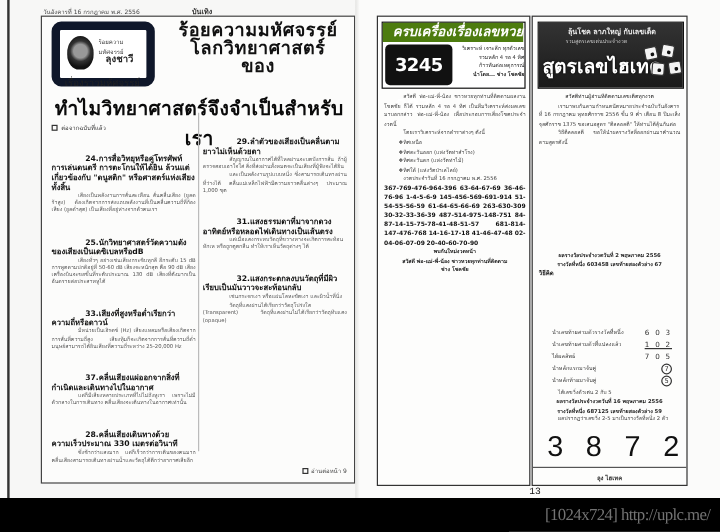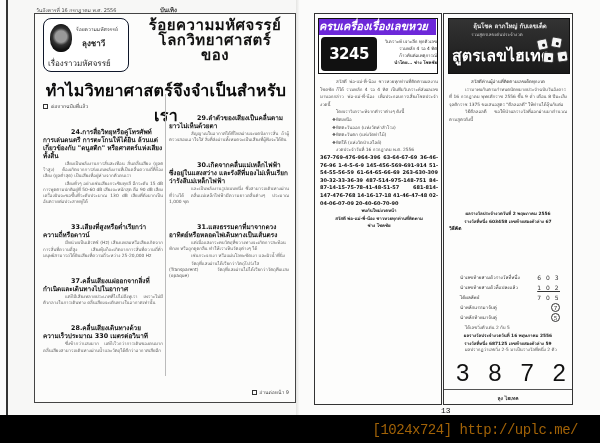--- a/index.html
+++ b/index.html
@@ -9,21 +9,21 @@
   .spread { position: absolute; left: 0; top: 0; width: 600px; height: 415px; background: #fafafa; }
   .page-left { position: absolute; left: 6px; top: 0; width: 290px; height: 415px; background: #f7f7f6; border-left: 2px solid #333; }
   .page-right { position: absolute; left: 300px; top: 0; width: 300px; height: 415px; background: #fbfbfa; }
   .gutter { position: absolute; left: 296px; top: 0; width: 4px; height: 415px; background: linear-gradient(90deg, #e4e4e2, #fdfdfc); }
 
   .dateline { position: absolute; left: 28px; top: 6px; font-size: 5px; color: #444; }
   .section-name { position: absolute; left: 152px; top: 5px; font-size: 6px; font-weight: bold; color: #333; }
 
   .left-frame { position: absolute; left: 26px; top: 13px; width: 262px; height: 390px; border: 1.5px solid #444; background: #fcfcfb; }
 
-  .column-logo { position: absolute; left: 8px; top: 4px; width: 86px; height: 54px; border: 1px solid #0f172a; border-radius: 8px; background: #fff; }
+  .column-logo { position: absolute; left: 8px; top: 4px; width: 86px; height: 54px; border: 7px solid #0f172a; border-radius: 8px; background: #fff; }
   .logo-face { position: absolute; left: 6px; top: 5px; width: 22px; height: 28px; border-radius: 50% 50% 45% 45%; background: radial-gradient(circle at 50% 45%, #999 0 30%, #333 45%, #111 70%); }
   .logo-sub { position: absolute; left: 32px; top: 6px; font-size: 5px; color: #333; }
   .logo-name { position: absolute; left: 38px; top: 18px; font-size: 8px; font-weight: bold; color: #222; }
   .logo-series { position: absolute; left: 4px; top: 38px; font-size: 8px; color: #222; }
 
   .main-title { position: absolute; left: 100px; top: 4px; width: 160px; text-align: center; font-size: 15px; font-weight: bold; line-height: 15px; color: #111; font-family: "DejaVu Sans", sans-serif; }
   .main-title div { letter-spacing: 0.5px; }
 
   .headline { position: absolute; left: 0; top: 64px; width: 262px; text-align: center; font-size: 16px; font-weight: bold; color: #0a0a0a; letter-spacing: 0.3px; }
 
@@ -41,21 +41,21 @@
 
   .continued { position: absolute; right: 6px; bottom: 6px; font-size: 5px; color: #444; }
   .continued .box { display: inline-block; width: 5px; height: 5px; border: 0.7px solid #333; margin-right: 2px; vertical-align: middle; }
 
   
   .rp-frame { position: absolute; border: 1.5px solid #333; background: #fdfdfc; }
   .rp-frame.a { left: 14px; top: 13px; width: 128px; height: 392px; }
   .rp-frame.b { left: 143px; top: 13px; width: 130px; height: 392px; }
 
   .banner-a { position: absolute; left: 3px; top: 4px; width: 120px; height: 56px; border: 1.5px solid #111; background: #fff; }
-  .banner-a .title { position: absolute; left: 0; top: 0; width: 117px; height: 16px; background: #6d28d9; color: #fff; font-size: 11px; font-weight: bold; text-align: left; line-height: 16px; font-style: italic; }
+  .banner-a .title { position: absolute; left: 0; top: 0; width: 117px; height: 16px; background: #4d7c0f; color: #fff; font-size: 11px; font-weight: bold; text-align: right; line-height: 16px; font-style: italic; }
   .banner-a .bignum { position: absolute; left: 2px; top: 18px; width: 56px; height: 34px; background: #111; border-radius: 4px; color: #fff; font-size: 15px; font-weight: bold; text-align: center; line-height: 34px; letter-spacing: -0.5px; }
   .banner-a .tag { position: absolute; left: 62px; top: 19px; width: 56px; font-size: 4.4px; line-height: 7px; color: #222; text-align: right; }
   .banner-a .tag b { font-weight: bold; }
 
   .banner-b { position: absolute; left: 4px; top: 4px; width: 122px; height: 56px; border: 1.5px solid #111; background: linear-gradient(180deg, #333 0%, #1a1a1a 100%); overflow: hidden; }
   .banner-b .l1 { position: absolute; left: 3px; top: 2px; width: 116px; font-size: 6px; color: #eee; text-align: center; font-weight: bold; }
   .banner-b .l2 { position: absolute; left: 3px; top: 12px; width: 90px; font-size: 4.5px; color: #ccc; text-align: center; }
   .banner-b .title { position: absolute; left: 3px; top: 24px; font-size: 16px; color: #fff; font-weight: bold; text-shadow: 0 0 2px #000; }
   .dice { position: absolute; width: 11px; height: 11px; background: #f4f4f4; border: 0.6px solid #333; border-radius: 2px; }
   .dice::after { content: ""; position: absolute; left: 4px; top: 4px; width: 2.5px; height: 2.5px; border-radius: 50%; background: #111; }
@@ -76,21 +76,21 @@
   .calc .val { font-size: 6px; letter-spacing: 1.5px; }
   .calc .u { text-decoration: underline; }
   .calc .circle { display: inline-block; border: 0.7px solid #333; border-radius: 50%; width: 9px; height: 9px; text-align: center; line-height: 8px; font-size: 5.5px; }
 
   .bignums { position: absolute; left: 12px; top: 345px; width: 110px; display: flex; justify-content: space-between; font-size: 24px; font-family: "Liberation Sans", sans-serif; color: #111; }
   .sig-b { position: absolute; left: 0; top: 380px; width: 128px; text-align: center; font-size: 5px; font-weight: bold; color: #333; }
   .rule-b { position: absolute; left: 0; top: 375px; width: 128px; height: 0.7px; background: #555; }
 
   .page-number { position: absolute; left: 441px; top: 406px; font-size: 8px; color: #111; font-family: Liberation Mono, monospace; }
 
-  .watermark { position: absolute; right: 22px; top: 422px; font-size: 14px; color: #a16207; font-family: Liberation Mono, monospace; letter-spacing: -0.5px; }
+  .watermark { position: absolute; right: 8px; top: 422px; font-size: 14px; color: #737373; font-family: Liberation Serif, serif; letter-spacing: -0.5px; }
 </style>
 </head>
 <body>
 
 <div class="spread">
 
   <div class="page-left">
     <div class="dateline">วันอังคารที่ 16 กรกฎาคม พ.ศ. 2556</div>
     <div class="section-name">บันเทิง</div>
 
@@ -113,20 +113,21 @@
       <div class="lead">
         <span class="box"></span><span>ต่อจากฉบับที่แล้ว</span>
       </div>
 
       <div class="col col-a">
         <div>
           <div class="item-head"><span class="num">24.</span><span>การสื่อวิทยุหรือคู่โทรศัพท์ การเล่นดนตรี การตะโกนให้ได้ยิน ล้วนแต่เกี่ยวข้องกับ "ดนูสติก" หรือศาสตร์แห่งเสียงทั้งสิ้น</span></div>
           <div class="item-body">เสียงเป็นพลังงานการสั่นสะเทือน สั่นคลื่นเสียง (ยูลตร้าสูง) ต้องเกิดจากการส่งแถบพลังงานที่เป็นคลื่นความถี่ที่ก้องเสียง (ยูลต่ำสุด) เป็นเสียงที่อยู่ห่างจากตัวคนเรา</div>
         </div>
         <div>
+          <div class="item-head"><span class="num">25.</span><span>นักวิทยาศาสตร์วัดความดังของเสียงเป็นเดซิเบลหรือdB</span></div>
           <div class="item-body">เสียงทั่วๆ อย่างเช่นเสียงกระซิบทุกลี อีกระดับ 15 dB การพูดตามปกติอยู่ที่ 50-60 dB เสียงจะหนักสุด คือ 90 dB เสียงเครื่องบินจะขอขึ้นที่ระดับประมาณ 130 dB เสียงที่ดังมากเป็นอันตรายต่อประสาทหูได้</div>
         </div>
         <div>
           <div class="item-head"><span class="num">33.</span><span>เสียงที่สูงหรือต่ำเรียกว่าความถี่หรือดาวน์</span></div>
           <div class="item-body">มีหน่วยเป็นเฮิรตซ์ (Hz) เสียงแหลมหรือเสียงเกิดจากการสั่นที่ความถี่สูง เสียงทุ้มก็จะเกิดจากการสั่นที่ความถี่ต่ำ มนุษย์สามารถได้ยินเสียงที่ความถี่ระหว่าง 25-20,000 Hz</div>
         </div>
         <div>
           <div class="item-head"><span class="num">37.</span><span>คลื่นเสียงแผ่ออกจากสิ่งที่กำเนิดและเดินทางไปในอากาศ</span></div>
           <div class="item-body">แต่ก็มีเสียงหลายประเภทที่ไปไม่ถึงหูเรา เพราะไม่มีตัวกลางในการเดินทาง คลื่นเสียงจะเดินทางในอากาศเท่านั้น</div>
         </div>
@@ -137,28 +138,28 @@
       </div>
 
       <div class="col-rule"></div>
 
       <div class="col col-b">
         <div>
           <div class="item-head"><span class="num">29.</span><span>ลำตัวของเสียงเป็นคลื่นตามยาวไม่เห็นด้วยตา</span></div>
           <div class="item-body">สัญญาณในอากาศได้ที่ไหลผ่านจะบดบังการสั่น ถ้าผู้ตรวจสอบเอาใจใส่ สิ่งที่ส่งผ่านทั้งหมดจะเป็นเสียงที่ผู้ฟังจะได้ยิน</div>
         </div>
         <div>
-          <div class="item-head"><span class="num">30.</span><span>เกิดจากคลื่นแม่เหล็กไฟฟ้า ซึ่งอยู่ในแสงสว่าง และรังสีที่มองไม่เห็นเรียกว่ารังสีแม่เหล็กไฟฟ้า</span></div>
           <div class="item-body">และเป็นพลังงานรูปแบบหนึ่ง ซึ่งสามารถเดินทางผ่านที่ว่างได้ คลื่นแม่เหล็กไฟฟ้ามีความยาวคลื่นต่างๆ ประมาณ 1,000 ชุด</div>
         </div>
         <div>
           <div class="item-head"><span class="num">31.</span><span>แสงธรรมดาที่มาจากดวงอาทิตย์หรือหลอดไฟเดินทางเป็นเส้นตรง</span></div>
           <div class="item-body">แต่เมื่อแสงกระทบวัตถุที่ขวางทางจะเกิดการสะท้อน หักเห หรือถูกดูดกลืน ทำให้เราเห็นวัตถุต่างๆ ได้</div>
         </div>
         <div>
+          <div class="item-head"><span class="num">32.</span><span>แสงกระตกลงบนวัตถุที่มีผิวเรียบเป็นมันวาวจะสะท้อนกลับ</span></div>
           <div class="item-body">เช่นกระจกเงา หรือแผ่นโลหะขัดเงา และผิวน้ำที่นิ่ง</div>
         </div>
         <div>
           <div class="item-body">วัตถุที่แสงผ่านได้เรียกว่าวัตถุโปร่งใส (Transparent) วัตถุที่แสงผ่านไม่ได้เรียกว่าวัตถุทึบแสง (opaque)</div>
         </div>
       </div>
 
       <div class="continued">
         <span class="box"></span><span>อ่านต่อหน้า 9</span>
       </div>

